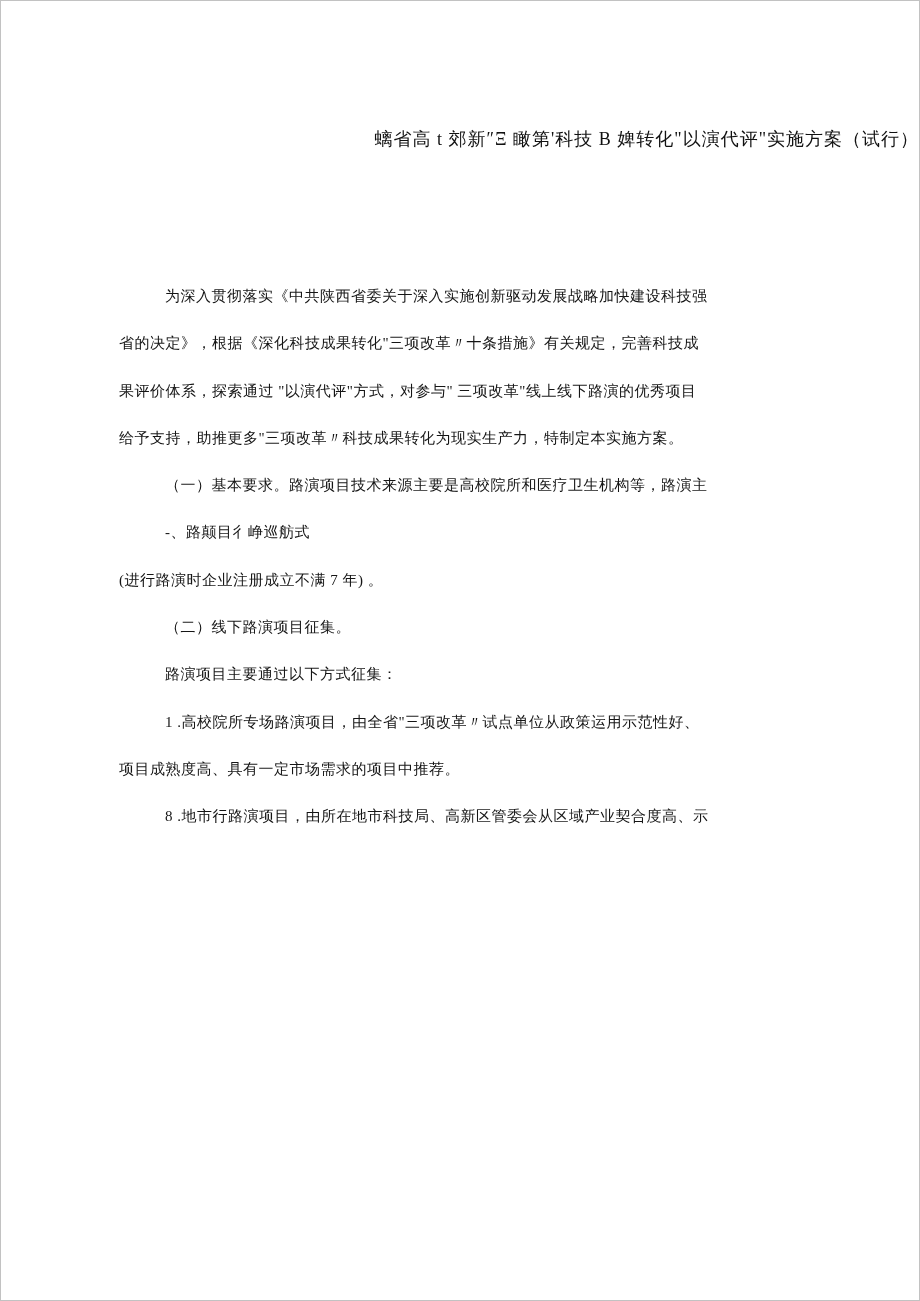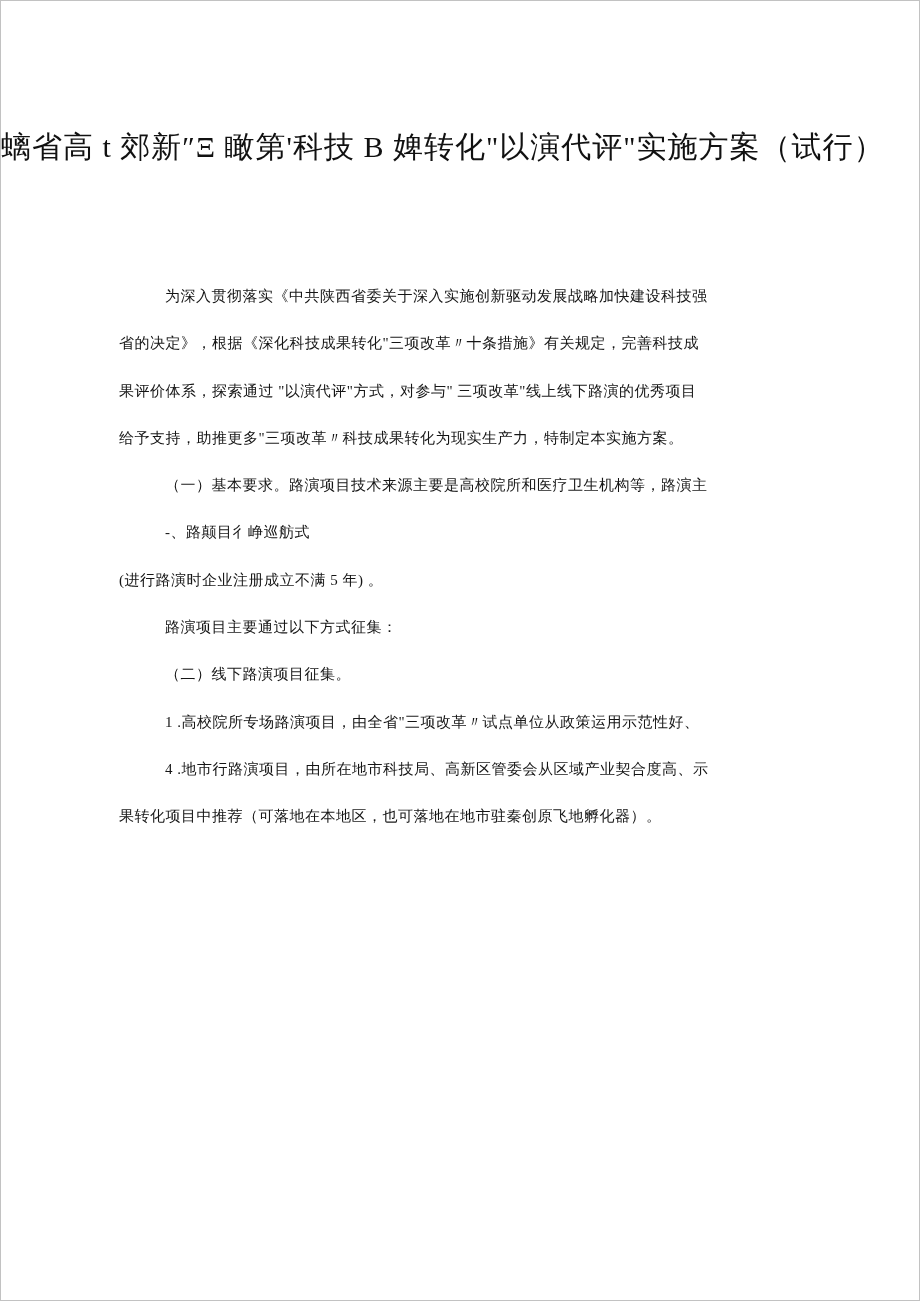--- a/index.html
+++ b/index.html
@@ -16,22 +16,22 @@
     box-sizing: border-box;
     border: 1px solid #c2c2c2;
     overflow: hidden;
     color: #151515;
   }
   .doc-title {
     position: absolute;
     top: 126px;
     left: 0;
     width: 100%;
-    text-align: left;
-    font-size: 30px;
+    text-align: right;
+    font-size: 18px;
     letter-spacing: 1px;
     color: #111111;
     white-space: pre-wrap;
   }
   .content {
     position: absolute;
     top: 272px;
     left: 118px;
     width: 696px;
     font-size: 15px;
@@ -54,21 +54,21 @@
 
   <div class="doc-title">螭省高 t 郊新″Ξ 瞰第'科技 B 婢转化"以演代评"实施方案（试行）</div>
 
   <div class="content">
     <div class="ln ind2">为深入贯彻落实《中共陕西省委关于深入实施创新驱动发展战略加快建设科技强</div>
     <div class="ln ind0">省的决定》，根据《深化科技成果转化"三项改革〃十条措施》有关规定，完善科技成</div>
     <div class="ln ind0">果评价体系，探索通过 "以演代评"方式，对参与" 三项改革"线上线下路演的优秀项目</div>
     <div class="ln ind0">给予支持，助推更多"三项改革〃科技成果转化为现实生产力，特制定本实施方案。</div>
     <div class="ln ind2">（一）基本要求。路演项目技术来源主要是高校院所和医疗卫生机构等，路演主</div>
     <div class="ln ind2">-、路颠目彳峥巡舫式</div>
-    <div class="ln ind0">(进行路演时企业注册成立不满 5 年) 。</div>
+    <div class="ln ind0">(进行路演时企业注册成立不满 7 年) 。</div>
+    <div class="ln ind2">（二）线下路演项目征集。</div>
     <div class="ln ind2">路演项目主要通过以下方式征集：</div>
-    <div class="ln ind2">（二）线下路演项目征集。</div>
     <div class="ln ind2">1 .高校院所专场路演项目，由全省"三项改革〃试点单位从政策运用示范性好、</div>
-    <div class="ln ind2">4 .地市行路演项目，由所在地市科技局、高新区管委会从区域产业契合度高、示</div>
-    <div class="ln ind0">果转化项目中推荐（可落地在本地区，也可落地在地市驻秦创原飞地孵化器）。</div>
+    <div class="ln ind0">项目成熟度高、具有一定市场需求的项目中推荐。</div>
+    <div class="ln ind2">8 .地市行路演项目，由所在地市科技局、高新区管委会从区域产业契合度高、示</div>
   </div>
 
 </div>
 
 </body></html>

